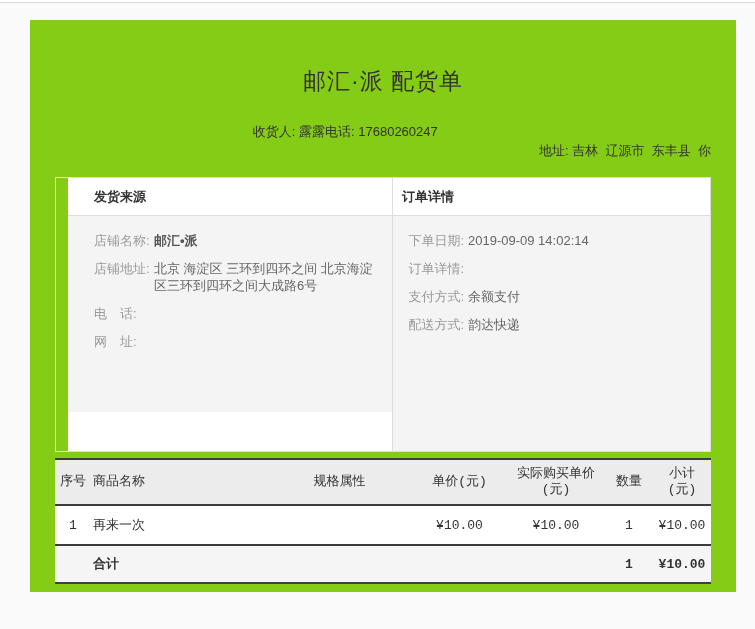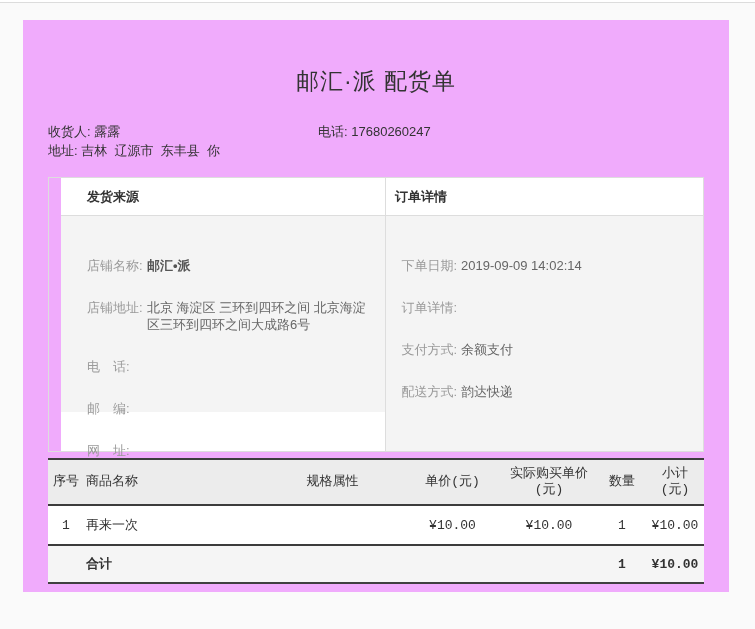--- a/index.html
+++ b/index.html
@@ -4,47 +4,47 @@
 <style>
   * { margin:0; padding:0; box-sizing:border-box; }
   html,body { width:755px; height:629px; overflow:hidden; }
   body {
     background:#fafafa;
     font-family:"Liberation Sans","DejaVu Sans",sans-serif;
     color:#333;
   }
   .topbar { height:3px; background:#ffffff; border-bottom:1px solid #dcdcdc; }
   .page {
-    position:absolute; left:23px; top:20px; width:706px; min-height:529px;
-    background:#f0abfc; padding:0 25px 8px 25px;
+    position:absolute; left:30px; top:20px; width:706px; min-height:529px;
+    background:#84cc16; padding:0 25px 8px 25px;
   }
   .doc-title {
     margin-top:46px; text-align:center;
     font-size:23px; font-weight:400; color:#333; letter-spacing:1px;
   }
-  .recv { margin-top:25px; font-size:13px; line-height:19px; }
+  .recv { margin-top:25px; font-size:13px; line-height:19px;text-align:right; }
   .recv-line1 { display:flex; }
   .recv-item { white-space:pre-wrap; }
   .recv-item.first { width:270px; }
   .recv-label { color:#333; }
   .recv-value { color:#333; }
 
   
   .sec-box { margin-top:17px; border:1px solid #ddd;padding-left:12px; }
   .sec-head { display:flex; background:#fff; border-bottom:1px solid #ddd; }
   .sec-head-cell { font-size:13px; font-weight:700; color:#333; padding:10px 0 9px 26px; }
   .sec-head-cell.left { width:325px; border-right:1px solid #ddd; }
   .sec-head-cell.right { flex:1; padding-left:9px; }
   .sec-body { display:flex; height:235px; background:#fff; }
   .sec-col.left { width:325px; border-right:1px solid #ddd; }
   .sec-col.right { flex:1; }
   .sec-col-bg { background:#f4f4f4; padding:16px 0 0 26px; }
   .sec-col.left .sec-col-bg { height:196px; }
   .sec-col.right .sec-col-bg { height:100%; padding-left:15px;text-align:right; }
-  .f-row { display:flex; margin-bottom:11px;margin-top:25px; }
+  .f-row { display:flex; margin-bottom:11px; }
   .f-label { width:56px; flex-shrink:0; font-size:13px; color:#9a9a9a; line-height:17px; }
   .f-value { margin-left:4px; font-size:13px; color:#666; line-height:17px; white-space:pre-wrap; }
   .sec-col.left .f-value { width:228px; }
   .f-value.store-name { font-weight:700; color:#555; }
 
   
   table.items { width:100%; border-collapse:collapse; margin-top:6px; font-size:13px; table-layout:fixed;font-family:Liberation Mono, monospace; }
   table.items th {
     background:#ececec; font-weight:400; color:#333;
     border-top:2px solid #3c3c3c; border-bottom:2px solid #3c3c3c;
@@ -91,24 +91,20 @@
           <div class="f-row">
             <div class="f-label">店铺名称:</div>
             <div class="f-value store-name">邮汇•派</div>
           </div>
           <div class="f-row">
             <div class="f-label">店铺地址:</div>
             <div class="f-value">北京 海淀区 三环到四环之间 北京海淀区三环到四环之间大成路6号</div>
           </div>
           <div class="f-row">
             <div class="f-label">电　话:</div>
-            <div class="f-value"></div>
-          </div>
-          <div class="f-row">
-            <div class="f-label">邮　编:</div>
             <div class="f-value"></div>
           </div>
           <div class="f-row">
             <div class="f-label">网　址:</div>
             <div class="f-value"></div>
           </div>
         </div>
       </div>
 
       <div class="sec-col right">

